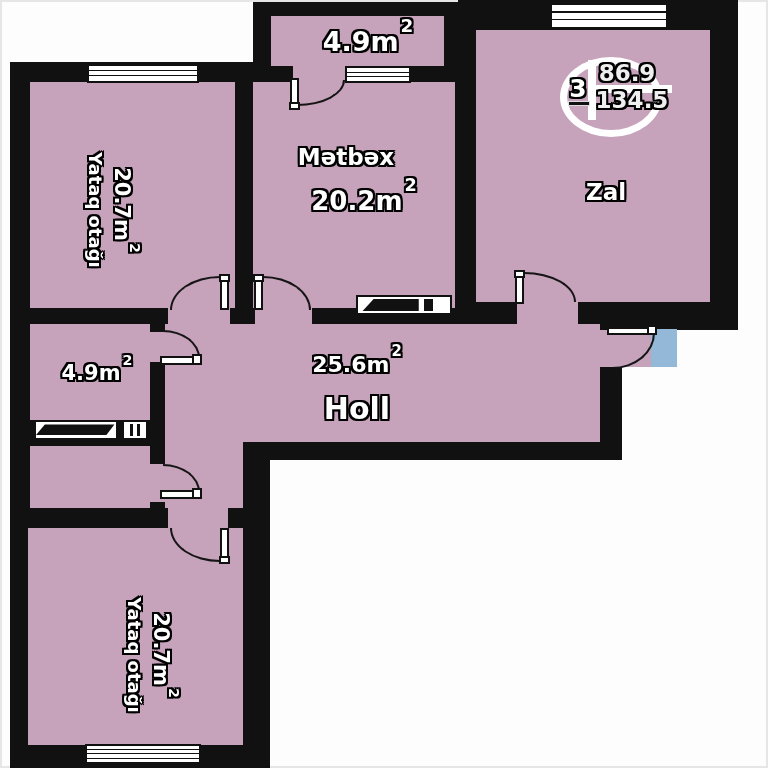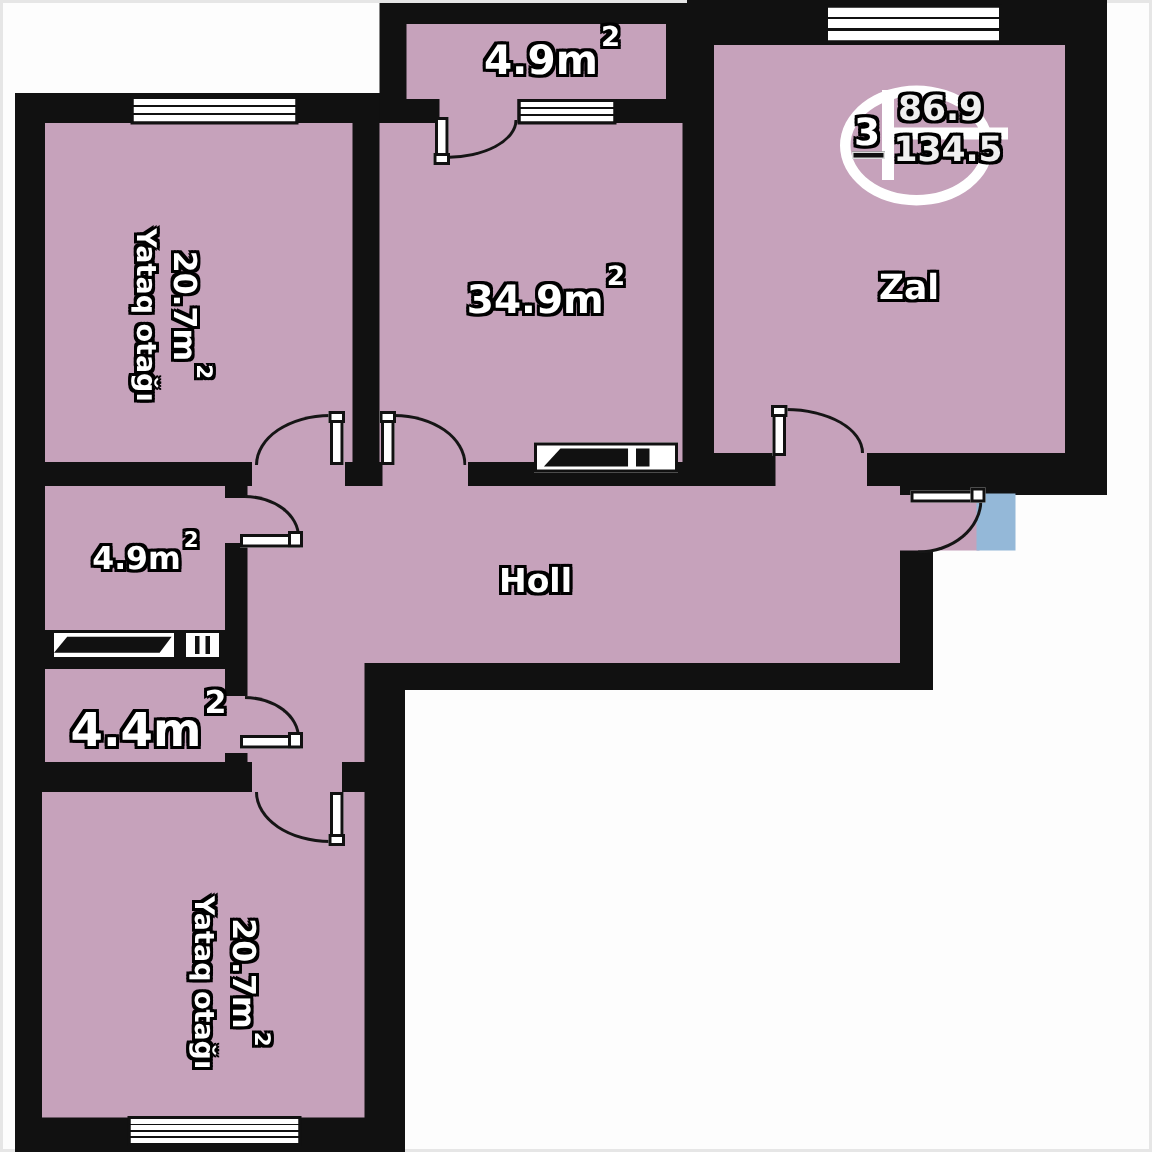--- a/index.html
+++ b/index.html
@@ -123,30 +123,31 @@
   <div class="stamp-bar" style="left:588px;top:60px;width:8px;height:60px;"></div>
   <div class="stamp-bar" style="left:594px;top:85px;width:78px;height:8px;"></div>
   <div class="stxt" style="left:578px;top:88px;font-size:25px;color:#fff;">3</div>
   <div class="abs" style="left:568px;top:101px;width:22px;height:5px;background:#111;border:1px solid #ddd;"></div>
   <div class="stxt" style="left:627px;top:73px;font-size:23px;">86.9</div>
   <div class="stxt" style="left:632px;top:100px;font-size:23px;">134.5</div>
 
   <div class="lbl" style="left:368px;top:40px;font-size:27px;">
     <span>4.9m</span><sup>2</sup>
   </div>
+  <div class="lbl" style="left:346px;top:157px;font-size:23px;">Mətbəx</div>
   <div class="lbl" style="left:364px;top:200px;font-size:26px;">
-    <span>34.9m</span><sup>2</sup>
+    <span>20.2m</span><sup>2</sup>
   </div>
   <div class="lbl" style="left:606px;top:192px;font-size:23px;">Zal</div>
-  <div class="lbl" style="left:357px;top:388px;font-size:22px;">Holl</div>
+  <div class="lbl" style="left:357px;top:363px;font-size:22px;">
+    <span>25.6m</span><sup>2</sup>
+  </div>
+  <div class="lbl" style="left:357px;top:408px;font-size:30px;">Holl</div>
   <div class="lbl" style="left:97px;top:372px;font-size:21px;">
     <span>4.9m</span><sup>2</sup>
-  </div>
-  <div class="lbl" style="left:99px;top:486px;font-size:31px;">
-    <span>4.4m</span><sup>2</sup>
   </div>
   <div class="vlabel" style="left:49px;top:182px;">
     <div class="la"><span>20.7m</span><sup>2</sup></div>
     <div class="lb">Yataq otağı</div>
   </div>
   <div class="vlabel" style="left:88px;top:627px;">
     <div class="la"><span>20.7m</span><sup>2</sup></div>
     <div class="lb">Yataq otağı</div>
   </div>
 

